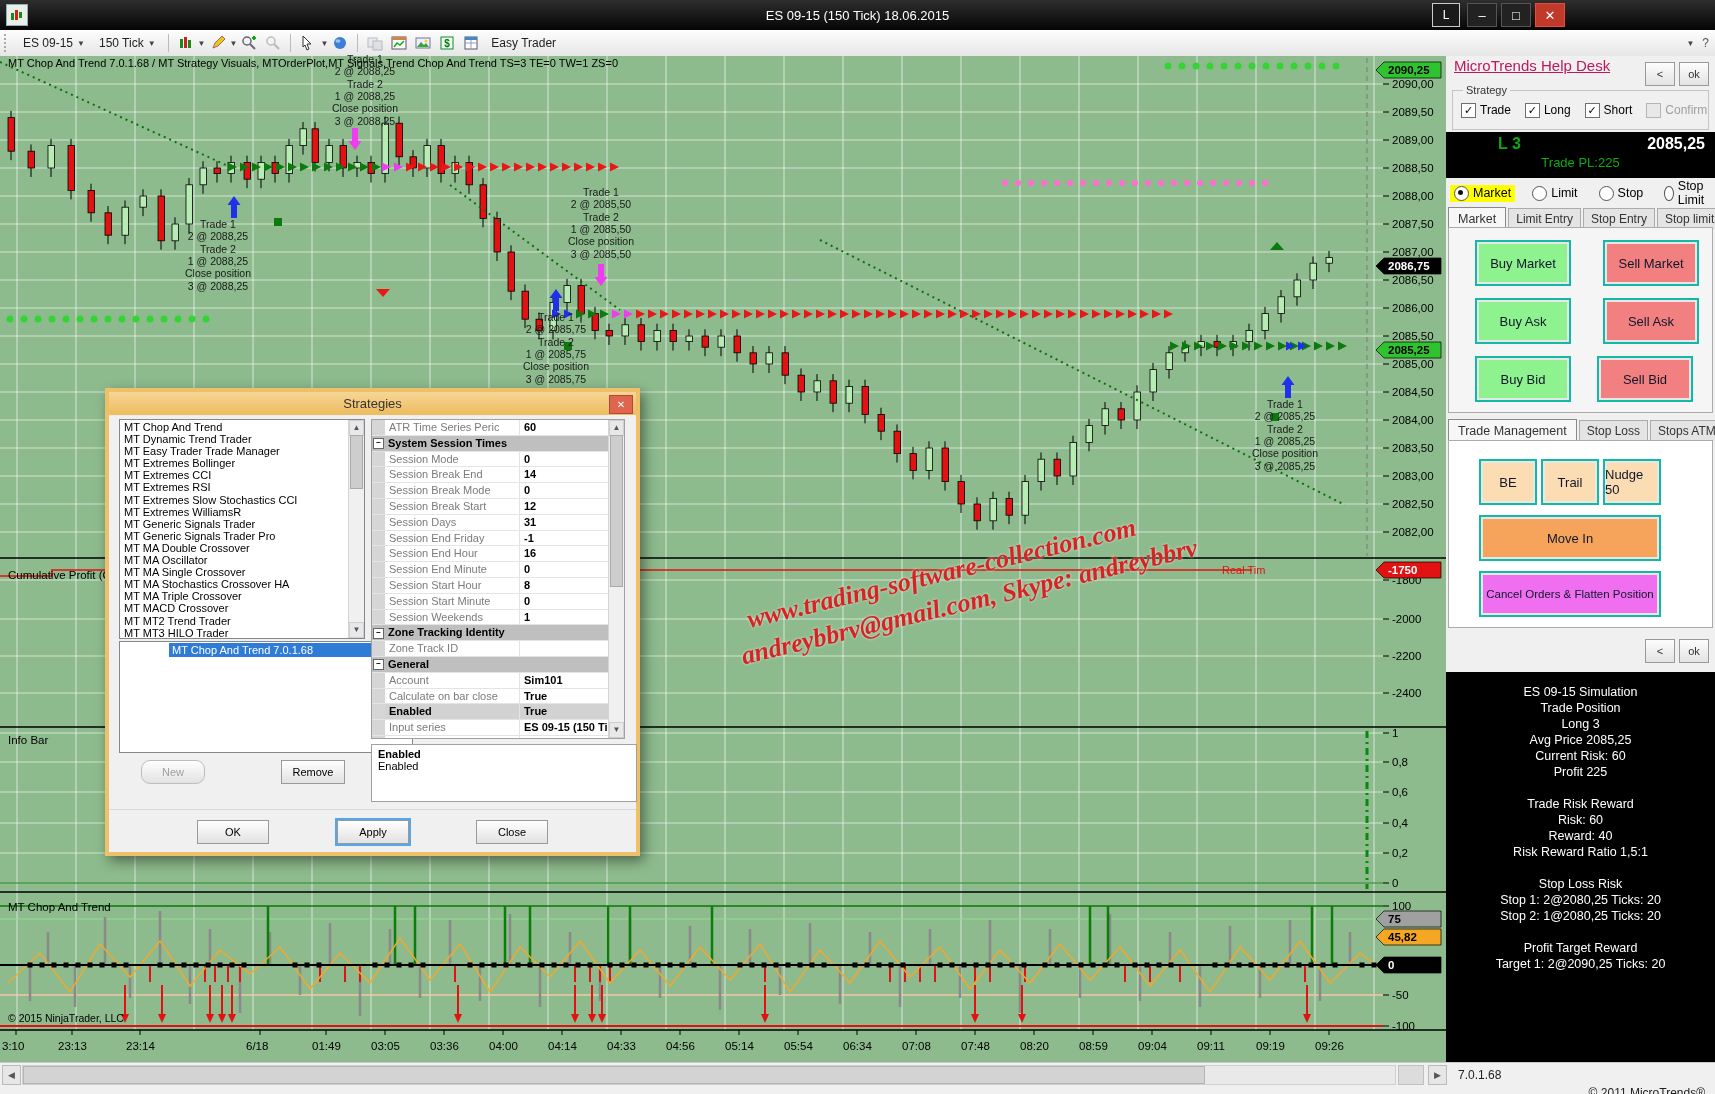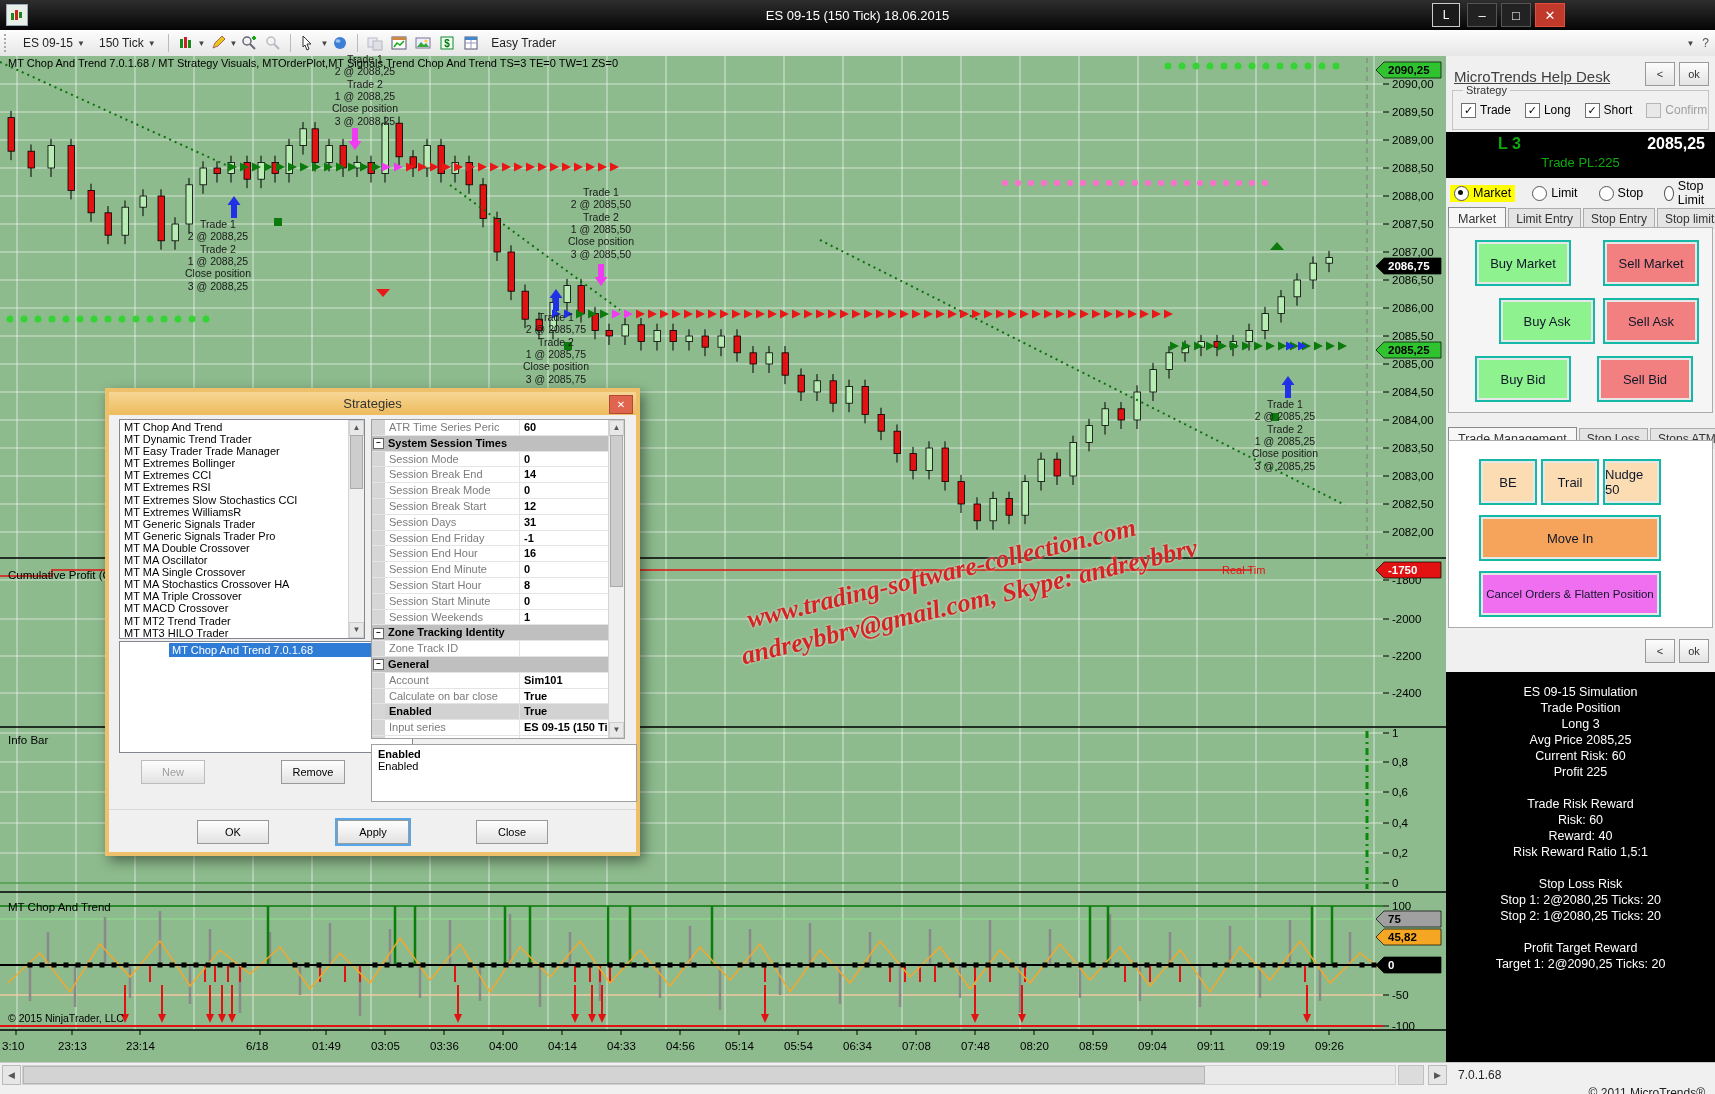--- a/index.html
+++ b/index.html
@@ -48,21 +48,21 @@
   .listbox .items{position:absolute;left:1px;top:1px;right:16px;}
   .listbox .it{height:12.1px;line-height:12.1px;padding-left:3px;white-space:nowrap;color:#000;}
   .vscroll{position:absolute;right:0;top:0;bottom:0;width:15px;background:#f0f0f0;border-left:1px solid #d5d5d5;}
   .vscroll .arr{height:14px;text-align:center;font-size:8px;color:#555;line-height:14px;background:#e8e8e8;border:1px solid #cfcfcf;}
   .vscroll .arr.dn{position:absolute;bottom:0;left:0;right:0;}
   .vscroll .thumb{position:absolute;left:1px;right:1px;top:15px;height:52px;background:#cdcdcd;border:1px solid #aaa;}
   .sel-listbox{position:absolute;left:10px;top:249px;width:244px;height:110px;background:#fff;border:1px solid #828790;padding-left:48px;}
   .sel-listbox .sel{height:14px;line-height:14px;background:#2e7cd6;color:#fff;padding-left:3px;margin:1px;}
   .dbtn{position:absolute;width:62px;height:22px;background:linear-gradient(#fefefe,#e2e2e2);
     border:1px solid #9a9a9a;font-size:11px;display:flex;align-items:center;justify-content:center;color:#000;}
-  .dbtn.disabled{color:#9f9f9f;border-color:#bdbdbd;}
+  .dbtn.disabled{color:#9f9f9f;border-color:#bdbdbd;border-radius:9px;}
   .dbtn.focus{outline:2px solid #56a6e8;outline-offset:0;}
   
   #pgrid{position:absolute;left:262px;top:27px;width:252px;height:318px;background:#fff;
     border:1px solid #a0a0a0;overflow:hidden;}
   #pgrid .rows{position:absolute;left:0;top:0;right:15px;}
   .prow{display:flex;height:14.8px;line-height:14.8px;border-bottom:1px solid #e4e4e4;background:#fff;}
   .prow .gut{width:13px;background:#d6d6d6;flex:none;}
   .prow .lab{width:130px;flex:none;padding-left:4px;color:#7b7b7b;border-right:1px solid #e4e4e4;
     white-space:nowrap;overflow:hidden;}
   .prow .val{flex:1;padding-left:4px;font-weight:bold;color:#000;white-space:nowrap;overflow:hidden;}
@@ -70,21 +70,21 @@
   .prow.cat .cbox{width:9px;height:9px;border:1px solid #666;background:#fff;font-size:8px;line-height:8px;
     text-align:center;margin:2.5px 2px 0 1px;flex:none;}
   .prow.cat .clab{padding-left:2px;white-space:nowrap;}
   .prow.selrow{background:#d2d2d2;}
   .prow.selrow .lab{color:#000;font-weight:bold;}
   #pdesc{position:absolute;left:262px;top:352px;width:252px;height:50px;background:#fff;border:1px solid #a0a0a0;padding:3px 6px;}
   #pdesc .t{font-weight:bold;}
   #dialog .footer{position:absolute;left:0;right:0;bottom:0;height:42px;border-top:1px solid #d8d8d8;background:#f0f0f0;}
   
   #rpanel{position:absolute;left:1446px;top:56px;width:269px;height:1006px;background:#f0f0f0;font-size:12px;}
-  #help-link{position:absolute;left:8px;top:12px;font-size:15px;color:#404040;text-decoration:underline;text-align:center;}
+  #help-link{position:absolute;left:8px;top:1px;font-size:15px;color:#be185d;text-decoration:underline;text-align:center;}
   .mini-btn{width:28px;height:22px;background:linear-gradient(#fdfdfd,#e3e3e3);border:1px solid #9a9a9a;
     display:flex;align-items:center;justify-content:center;font-size:11px;color:#333;}
   .mini-pair{position:absolute;right:6px;display:flex;gap:4px;}
   #strategy-group{position:absolute;left:6px;right:6px;top:34px;height:38px;border:1px solid #c5c5c5;}
   #strategy-group .glab{position:absolute;left:10px;top:-7px;background:#f0f0f0;padding:0 3px;font-size:11px;color:#333;}
   #strategy-group .cbs{display:flex;align-items:center;height:100%;padding-left:8px;gap:14px;}
   .cb{display:flex;align-items:center;gap:4px;font-size:12px;color:#000;}
   .cb .box{width:13px;height:13px;background:#fff;border:1px solid #707070;font-size:11px;line-height:12px;text-align:center;color:#000;}
   .cb.disabled{color:#9f9f9f;}
   .cb.disabled .box{background:#e8e8e8;border-color:#b5b5b5;}
@@ -1213,26 +1213,26 @@
     </div>
   <div class="tabstrip" style="top:150px;" id="entry-tabs">
       <div class="tab active">Market</div>
       <div class="tab">Limit Entry</div>
       <div class="tab">Stop Entry</div>
       <div class="tab">Stop limit Entry</div>
     </div>
   <div class="tabpane" style="top:171px;height:184px;" id="entry-pane">
       <div class="trade-btn buy" style="left: 26px; top: 12px;">Buy Market</div>
       <div class="trade-btn sell" style="left: 154px; top: 12px;">Sell Market</div>
-      <div class="trade-btn buy" style="left: 26px; top: 70px; margin-left: 24px;">Buy Ask</div>
+      <div class="trade-btn buy" style="left: 26px; top: 70px;">Buy Ask</div>
       <div class="trade-btn sell" style="left: 154px; top: 70px;">Sell Ask</div>
       <div class="trade-btn buy" style="left: 26px; top: 128px;">Buy Bid</div>
       <div class="trade-btn sell" style="left: 148px; top: 128px;">Sell Bid</div>
     </div>
-  <div class="tabstrip" style="top:362px;margin-top:8px;" id="mgmt-tabs">
+  <div class="tabstrip" style="top:362px;" id="mgmt-tabs">
       <div class="tab active">Trade Management</div>
       <div class="tab">Stop Loss</div>
       <div class="tab">Stops ATM</div>
     </div>
   <div class="tabpane" style="top:384px;height:186px;background:#fff;" id="mgmt-pane">
       <div class="trade-btn peach" style="left: 30px; top: 18px; width: 54px;">BE</div>
       <div class="trade-btn peach" style="left: 92px; top: 18px; width: 54px;">Trail</div>
       <div class="trade-btn peach" style="left: 154px; top: 18px; width: 54px;">Nudge 50</div>
       <div class="trade-btn violet" style="left: 30px; top: 130px; width: 178px; font-size: 11.5px;">Cancel Orders &amp; Flatten Position</div>
       <div class="trade-btn orange" style="left: 30px; top: 74px; width: 178px;">Move In</div>

